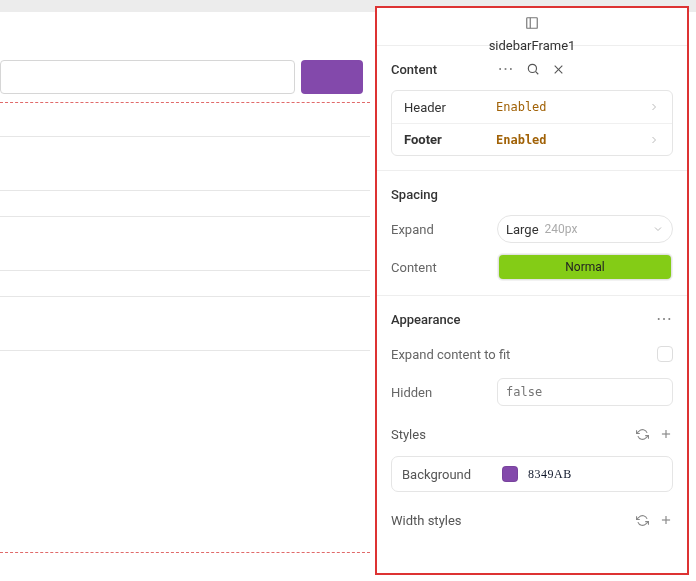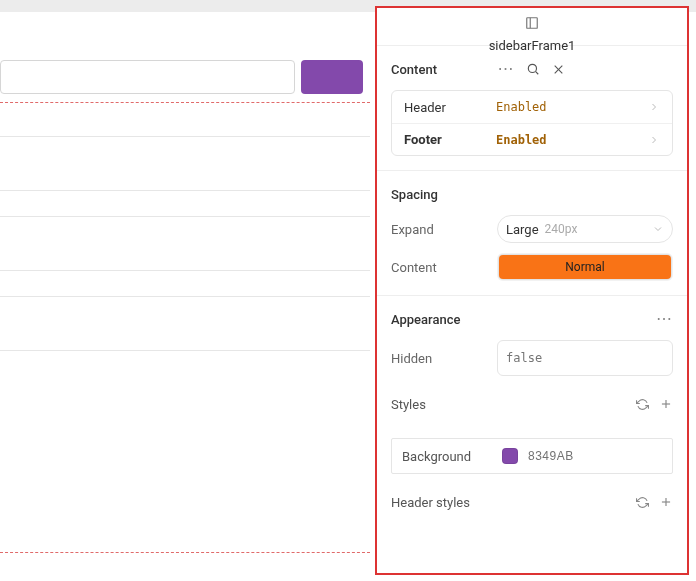--- a/index.html
+++ b/index.html
@@ -151,54 +151,54 @@
       height: 28px;
     }
     .seg .opt {
       flex: 1;
       display:flex; align-items:center; justify-content:center;
       font-size: 12px;
       color:#888;
       border-radius: 4px;
       cursor: pointer;
     }
-    .seg .opt.active { background: #f97316; color:#222; box-shadow: 0 0 0 1px #e3e3e3; }
+    .seg .opt.active { background: #84cc16; color:#222; box-shadow: 0 0 0 1px #e3e3e3; }
     .more-dots { color:#888; font-size: 16px; letter-spacing: 1px; cursor:pointer; line-height: 1; }
     .checkbox {
       width: 16px; height:16px;
       border: 1px solid #ddd;
       border-radius: 4px;
       background: #fff;
     }
     .text-input {
       flex: 1;
-      height: 36px;
+      height: 28px;
       border: 1px solid #e5e5e5;
       border-radius: 6px;
       padding: 0 8px;
       font-size: 12px;
       color:#999;
       font-family: ui-monospace, Menlo, monospace;
     }
     .style-row {
       display: flex;
       align-items: center;
       height: 36px;
       border: 1px solid #e5e5e5;
-      border-radius: 2px;
+      border-radius: 7px;
       padding: 0 10px;
       gap: 10px;
     }
     .style-label { width: 90px; color:#555; font-size:13px; }
     .swatch {
       width: 16px; height:16px; border-radius:4px;
       border: 1px solid rgba(0,0,0,0.08);
     }
     .swatch.purple { background:#8349AB; }
-    .hexval { font-size: 12px; color:#737373; font-family: Liberation Sans, sans-serif; letter-spacing: .5px; }
+    .hexval { font-size: 12px; color:#0f172a; font-family: Liberation Serif, serif; letter-spacing: .5px; }
     .refresh { color:#888; cursor:pointer; }
     .gap-top { margin-top: 14px; }
     .head-icons { display:flex; align-items:center; gap:10px; }
     .frame-glyph { color:#777; }
   </style>
 </head>
 <body>
 
 <div class="topbar"></div>
 
@@ -291,26 +291,30 @@
           <div class="opt active">Normal</div>
         </div>
       </div>
     </div>
 
     <div class="section">
       <div class="sec-header">
         <span class="sec-title">Appearance</span>
         <span class="more-dots">⋯</span>
       </div>
+      <div class="row" style="margin-bottom:10px">
+        <span class="label" style="width:auto; flex:1;">Expand content to fit</span>
+        <div class="checkbox"></div>
+      </div>
       <div class="row" style="margin-bottom:4px">
         <span class="label">Hidden</span>
         <input class="text-input" placeholder="false" style="">
       </div>
 
-      <div class="row gap-top" style="margin-bottom:20px">
+      <div class="row gap-top" style="margin-bottom:8px">
         <span class="label" style="flex:1; width:auto; color:#555;">Styles</span>
         <span class="icon refresh">
           <svg width="13" height="13" viewBox="0 0 24 24" fill="none" stroke="currentColor" stroke-width="2">
               <polyline points="1 4 1 10 7 10"></polyline>
               <polyline points="23 20 23 14 17 14"></polyline>
               <path d="M20.49 9A9 9 0 0 0 5.64 5.64L1 10"></path>
               <path d="M3.51 15a9 9 0 0 0 14.85 3.36L23 14"></path>
             </svg>
         </span>
         <span class="icon refresh">
@@ -320,21 +324,21 @@
             </svg>
         </span>
       </div>
       <div class="style-row">
         <span class="style-label">Background</span>
         <div class="swatch purple"></div>
         <span class="hexval">8349AB</span>
       </div>
 
       <div class="row gap-top" style="margin-bottom:8px">
-        <span class="label" style="flex:1; width:auto; color:#555;">Header styles</span>
+        <span class="label" style="flex:1; width:auto; color:#555;">Width styles</span>
         <span class="icon refresh">
           <svg width="13" height="13" viewBox="0 0 24 24" fill="none" stroke="currentColor" stroke-width="2">
               <polyline points="1 4 1 10 7 10"></polyline>
               <polyline points="23 20 23 14 17 14"></polyline>
               <path d="M20.49 9A9 9 0 0 0 5.64 5.64L1 10"></path>
               <path d="M3.51 15a9 9 0 0 0 14.85 3.36L23 14"></path>
             </svg>
         </span>
         <span class="icon refresh">
           <svg width="14" height="14" viewBox="0 0 24 24" fill="none" stroke="currentColor" stroke-width="2">

